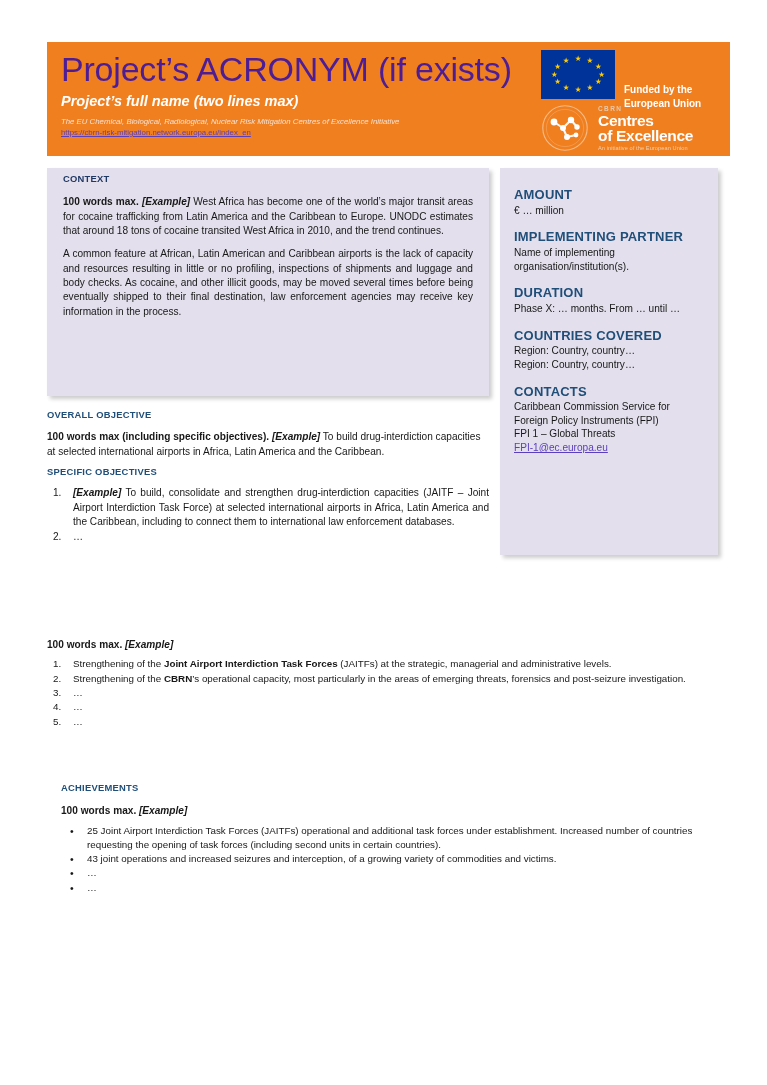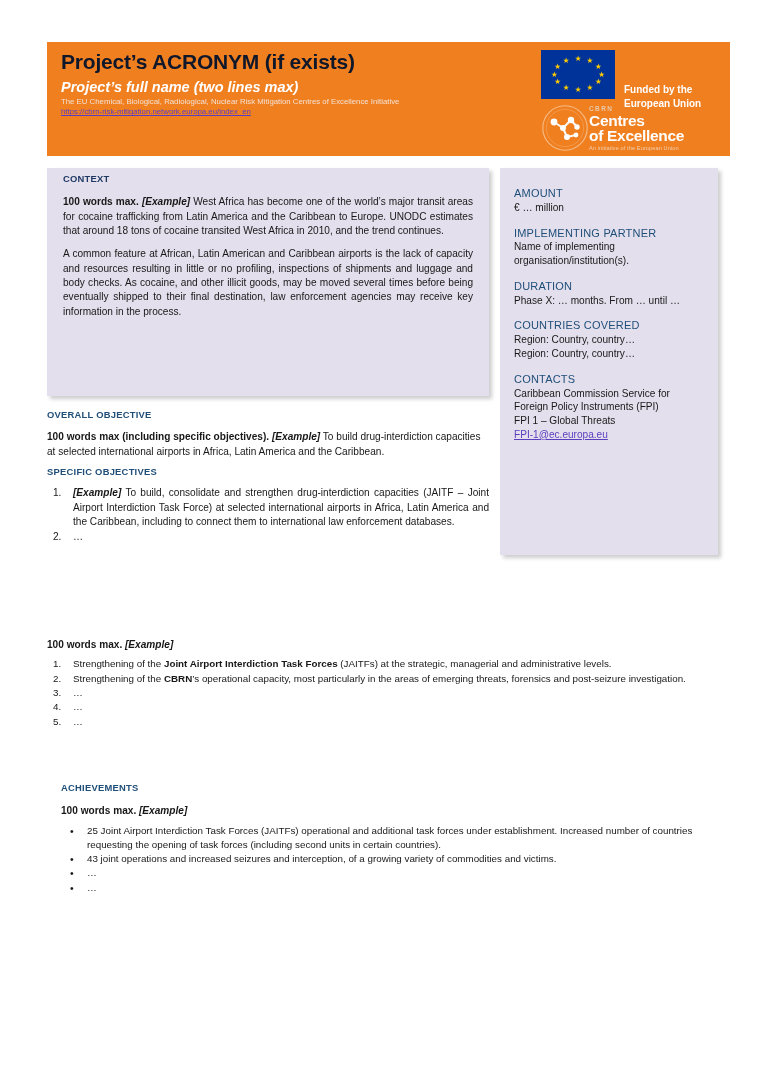--- a/index.html
+++ b/index.html
@@ -35,42 +35,43 @@
     box-sizing: border-box;
     padding: 8px 12px 6px 14px;
   }
   .hdr-text {
     position: absolute;
     left: 14px;
     top: 8px;
     width: 480px;
   }
   .acronym {
-    font-size: 21px;
-    font-weight: bold;
-    color: #0f172a;
+    font-size: 34px;
+    font-weight: normal;
+    color: #4c1d95;
     line-height: 1.12;
     letter-spacing: -0.2px;
     white-space: nowrap;
   }
   .fullname {
     font-size: 14.5px;
     font-weight: bold;
     font-style: italic;
     color: #ffffff;
     line-height: 1.2;
     margin-top: 5px;
     white-space: nowrap;
   }
   .initiative {
     font-size: 7.8px;
     color: #f3e0d2;
     line-height: 1.35;
-    margin-top: 1px;
+    margin-top: 7px;
     white-space: nowrap;
+    font-style: italic;
   }
   .hdr-url {
     font-size: 7.8px;
     color: #5a3fbe;
     text-decoration: underline;
     line-height: 1.35;
     display: block;
     white-space: nowrap;
   }
 
@@ -111,21 +112,21 @@
     margin-top: 28px;
   }
 
   
   .coe-block {
     position: absolute;
     left: 494px;
     top: 62px;
     display: flex;
     align-items: flex-start;
-    gap: 0;
+    gap: 9px;
   }
   .coe-mark {
     width: 48px;
     height: 48px;
     flex: none;
   }
   .coe-words { padding-top: 2px; }
   .coe-cbrn {
     font-size: 6.5px;
     font-weight: bold;
@@ -194,22 +195,22 @@
     text-align: justify;
   }
   .ctx-p.first { margin-top: 10px; }
   .b { font-weight: bold; }
   .bi { font-weight: bold; font-style: italic; }
 
   
   .side-group { margin-top: 11px; }
   .side-group.first { margin-top: 7px; }
   .side-h {
-    font-size: 11px;
-    font-weight: normal;
+    font-size: 13px;
+    font-weight: bold;
     color: #1F4E79;
     letter-spacing: 0.2px;
     line-height: 1.35;
   }
   .side-v {
     font-size: 10.1px;
     color: #181818;
     line-height: 1.36;
   }
   .side-link {

